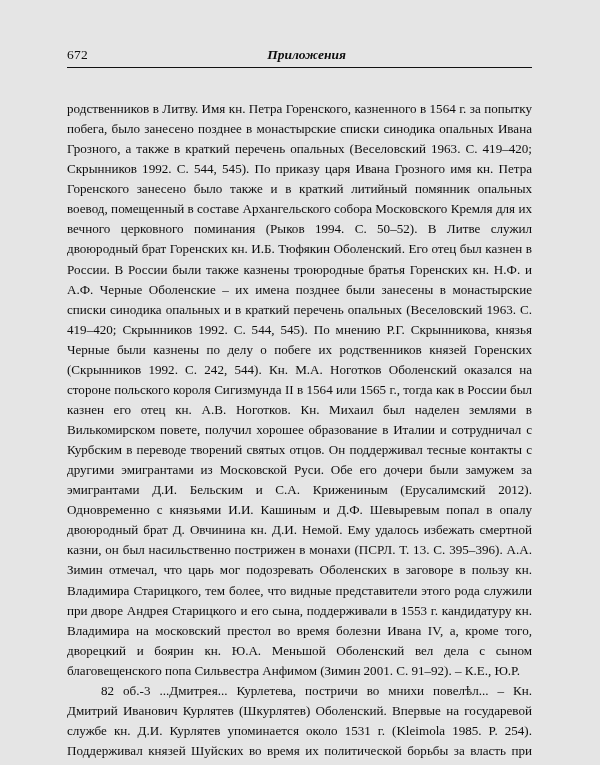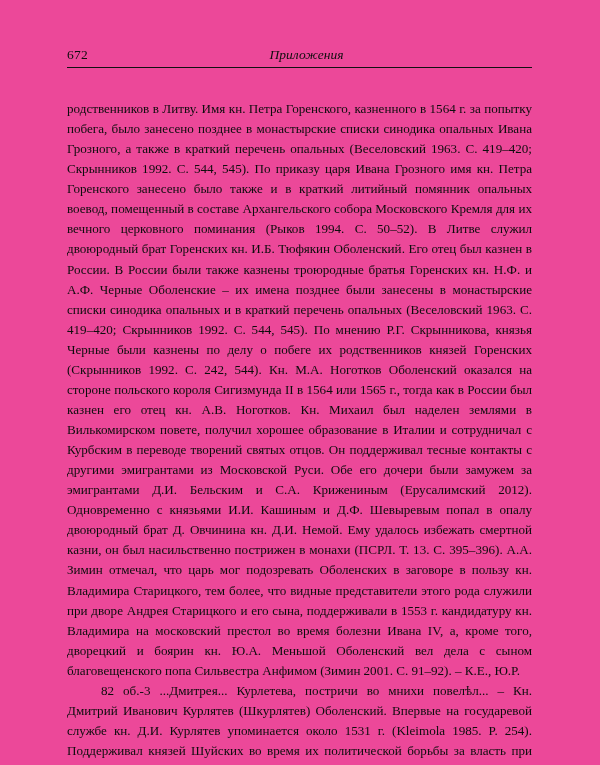--- a/index.html
+++ b/index.html
@@ -11,21 +11,21 @@
     width: 600px;
     height: 765px;
     overflow: hidden;
     font-family: "Liberation Serif", "DejaVu Serif", serif;
     color: #0d0d0d;
   }
   .page {
     position: relative;
     width: 600px;
     height: 765px;
-    background: #ec4899;
+    background: #e5e5e5;
   }
   .content {
     position: absolute;
     left: 67px;
     top: 46px;
     width: 465px;
   }
   
   .running-head {
     position: relative;
@@ -45,20 +45,21 @@
     position: absolute;
     left: 0;
     right: 0;
     top: 0;
     text-align: center;
     font-style: italic;
     font-size: 13.5px;
     line-height: 18px;
     color: #0d0d0d;
     padding-left: 14px;
+    font-weight: bold;
   }
   .head-rule {
     position: absolute;
     left: 0;
     top: 21px;
     width: 465px;
     height: 1.4px;
     background: #111111;
   }
   

